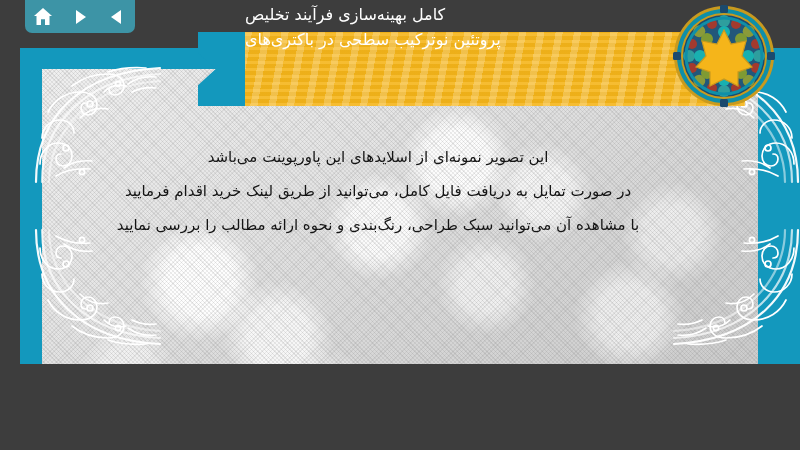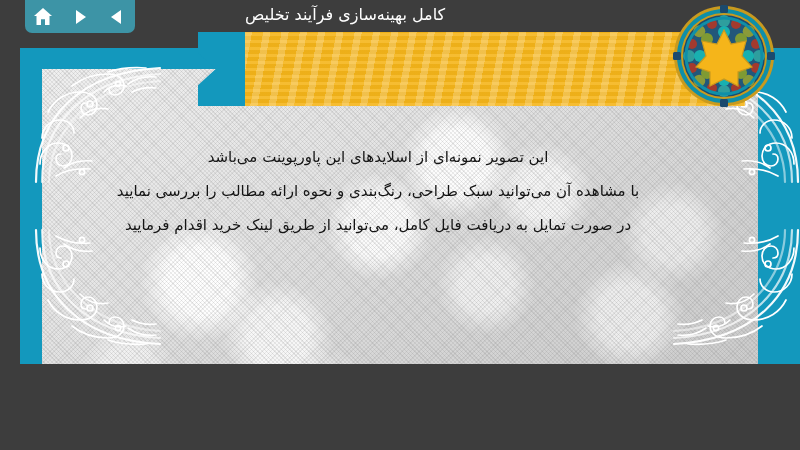--- a/index.html
+++ b/index.html
@@ -304,31 +304,32 @@
           <circle cx="98" cy="36" r="2.6"></circle>
           <circle cx="62" cy="124" r="2.6"></circle>
           <path d="M84 44 C90 38 98 36 106 38"></path>
           <path d="M60 70 C68 62 78 59 88 61"></path>
         </g>
       </svg>
     </div>
 
     <div class="body-text">
       <div class="body-line">این تصویر نمونه‌ای از اسلایدهای این پاورپوینت می‌باشد</div>
+      <div class="body-line">در صورت تمایل به دریافت فایل کامل، می‌توانید از طریق لینک خرید اقدام فرمایید</div>
       <div class="body-line">با مشاهده آن می‌توانید سبک طراحی، رنگ‌بندی و نحوه ارائه مطالب را بررسی نمایید</div>
-      <div class="body-line">در صورت تمایل به دریافت فایل کامل، می‌توانید از طریق لینک خرید اقدام فرمایید</div>
     </div>
   </div>
 
   <div class="banner-tab"></div>
 
   <div class="banner"></div>
 
   <div class="title-wrap">
     <div class="title-line">کامل بهینه‌سازی فرآیند تخلیص</div>
+    <div class="title-line">پروتئین نوترکیب سطحی در باکتری‌های</div>
   </div>
 
   <div class="medallion">
     <svg width="104" height="104" viewBox="0 0 104 104">
       <circle cx="52" cy="52" r="50" fill="#c99a1e"></circle>
       <circle cx="52" cy="52" r="47" fill="#0f8fa8"></circle>
       <circle cx="52" cy="52" r="43" fill="#c99a1e"></circle>
       <circle cx="52" cy="52" r="41" fill="#1b4a6e"></circle>
 
       <g>

